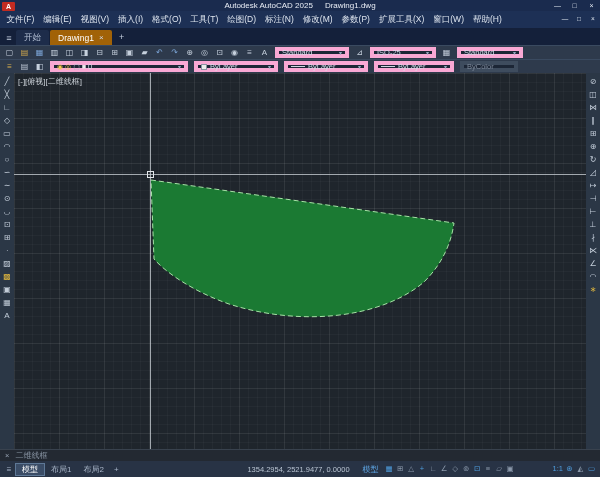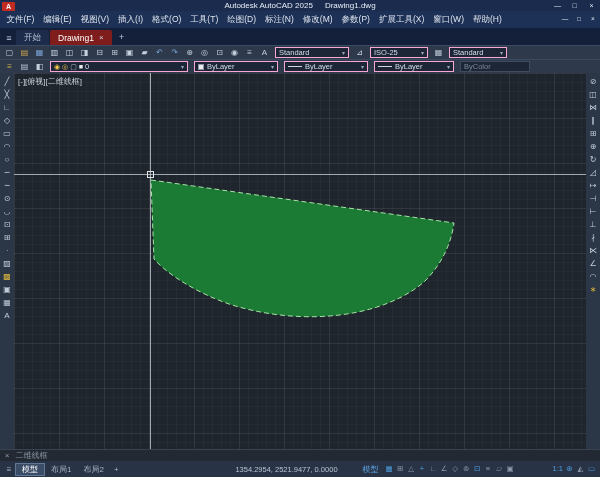--- a/index.html
+++ b/index.html
@@ -20,33 +20,33 @@
   
   .menubar{height:17px;background:#1d3055;display:flex;align-items:flex-end;padding-left:2px;flex:0 0 auto}
   .menu-items{display:flex;height:100%;align-items:center}
   .menu-item{font-size:8.5px;color:#dde4ee;padding:0 4.5px;line-height:17px;white-space:nowrap}
 
   
   .tabbar{height:17px;background:#14203a;display:flex;align-items:flex-end;padding-left:2px;flex:0 0 auto}
   .tab-burger{width:14px;height:15px;color:#c3cede;font-size:9px;display:flex;align-items:center;justify-content:center}
   .tab{height:15px;display:flex;align-items:center;padding:0 8px;font-size:8.5px;background:#1d2c4a;
        color:#b6c2d6;margin-right:1px;border-radius:2px 2px 0 0;white-space:nowrap}
-  .tab.active{background:#7f1d1d;color:#fff}
+  .tab.active{background:#a16207;color:#fff}
   .tab-close{margin-left:5px;font-size:8px;color:#cdd8ea}
   .tab-add{width:12px;height:12px;display:flex;align-items:center;justify-content:center;color:#c3cede;
            font-size:9px;margin-left:3px;align-self:center}
 
   
   .toolbar{background:#2e3a4c;display:flex;align-items:center;padding:0 2px;border-top:1px solid #3a4a60;flex:0 0 auto;height:14px}
   .icon-row{display:flex;align-items:center;height:100%}
   .tbtn{width:15px;height:12px;display:flex;align-items:center;justify-content:center;font-size:8px;color:#c6d0dd;line-height:1}
-  .dropdown{height:11px;background:#1c2636;border:1px solid #f9a8d4;display:flex;align-items:center;
+  .dropdown{height:11px;background:#1c2636;border:4px solid #f9a8d4;display:flex;align-items:center;
             font-size:7.5px;color:#d6deea;padding:0 3px;margin:0 3px;white-space:nowrap}
   .dd-arrow{margin-left:auto;font-size:6px;color:#93a5bd;padding-left:4px;line-height:1}
-  .w74{width:74px}.w70{width:58px}.w138{width:138px}.w84{width:84px}.w80{width:80px}.w58{width:70px}
+  .w74{width:74px}.w70{width:66px}.w138{width:138px}.w84{width:84px}.w80{width:80px}.w58{width:58px}
   .dropdown.disabled{color:#7c8798;border-color:#3e4c5e}
   .mini{font-size:7px;margin-right:2px;line-height:1}
   .swatch{width:6px;height:6px;background:#ececec;border:1px solid #8a94a2;margin-right:3px;flex:0 0 auto}
   .lt-line{width:14px;height:1px;background:#cfd6e0;margin-right:3px;flex:0 0 auto}
 
   
   .main{flex:1;display:flex;min-height:0}
   .strip{width:14px;background:#2b3746;display:flex;flex-direction:column;align-items:center;padding-top:3px;gap:1px;flex:0 0 auto}
   .strip .tool{width:12px;height:12px;display:flex;align-items:center;justify-content:center;font-size:8px;color:#c2ccd8;line-height:1}
 
@@ -68,21 +68,21 @@
            padding:0 5px;font-size:8px;color:#8894a3;gap:6px;flex:0 0 auto}
   .cmd-close{font-size:7.5px;color:#96a2b1;line-height:1}
 
   
   .statusbar{height:16px;background:#283345;display:flex;align-items:center;padding:0 3px;font-size:8px;
              color:#a9b6c8;flex:0 0 auto;white-space:nowrap}
   .sb-burger{width:12px;text-align:center;font-size:8px}
   .sb-tab{padding:0 6px;height:13px;line-height:13px}
   .sb-tab.active{background:#3a4c66;border:1px solid #5e7896;color:#fff;line-height:11px}
   .sb-add{padding:0 4px}
-  .sb-coords{margin-left:auto;margin-right:20px;font-size:7.5px;color:#b9c4d2}
+  .sb-coords{margin-left:auto;margin-right:8px;font-size:7.5px;color:#b9c4d2}
   .sb-model{color:#5fa8e8;padding:0 5px}
   .sb-icons{display:flex;align-items:center}
   .sb-icon{min-width:11px;text-align:center;font-size:7.5px;line-height:1;padding:0 1px}
 </style>
 </head>
 <body>
 
 <div class="titlebar">
   <div class="logo">A</div>
   <div class="title-text">

